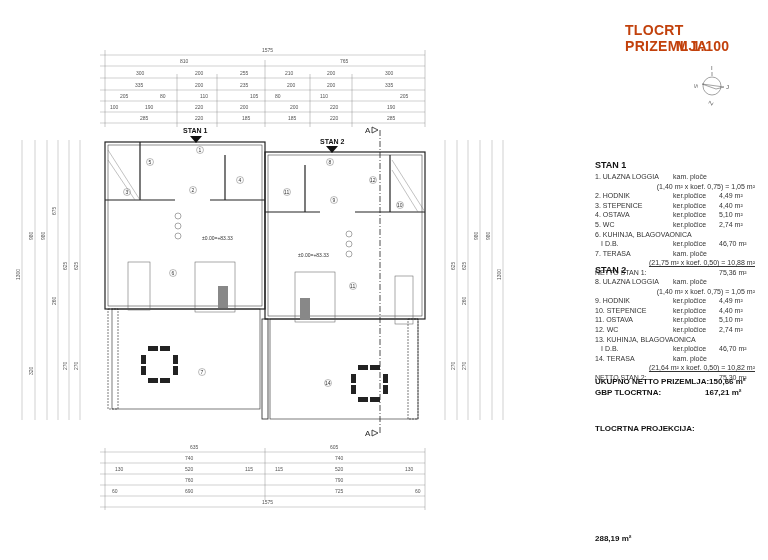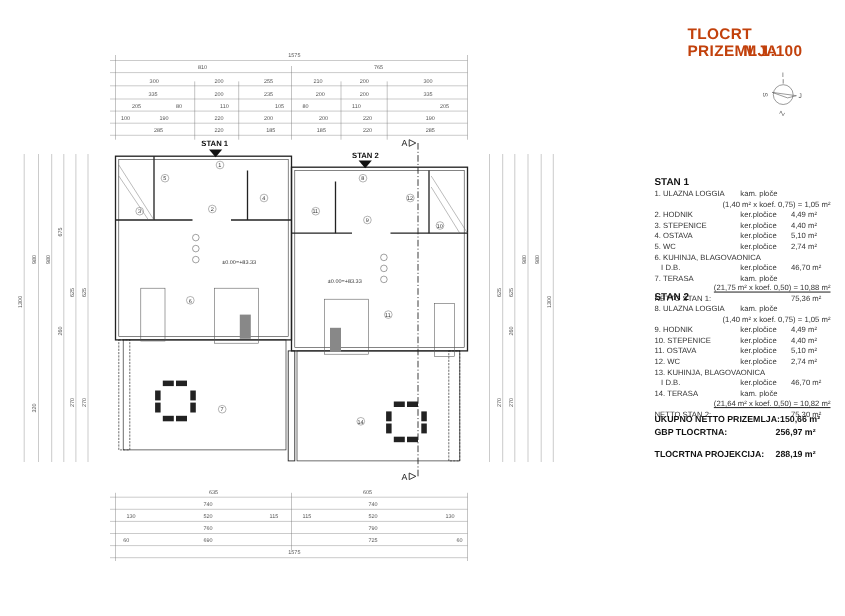--- a/index.html
+++ b/index.html
@@ -380,19 +380,19 @@
     </div>
 </div>
 
 <div class="tot" style="top:376px;">
   <div class="row">
       <span class="n">UKUPNO NETTO PRIZEMLJA:</span>
       <span class="v">150,66 m²</span>
     </div>
   <div class="row">
       <span class="n">GBP TLOCRTNA:</span>
-      <span class="v">256,97 m²</span>
-    </div>
-  <div class="row" style="margin-top:9px;">
+      <span class="v">167,21 m²</span>
+    </div>
+  <div class="row" style="margin-top:25px;flex-direction:column;">
       <span class="n">TLOCRTNA PROJEKCIJA:</span>
       <span class="v">288,19 m²</span>
     </div>
 </div>
 
 </body></html>

